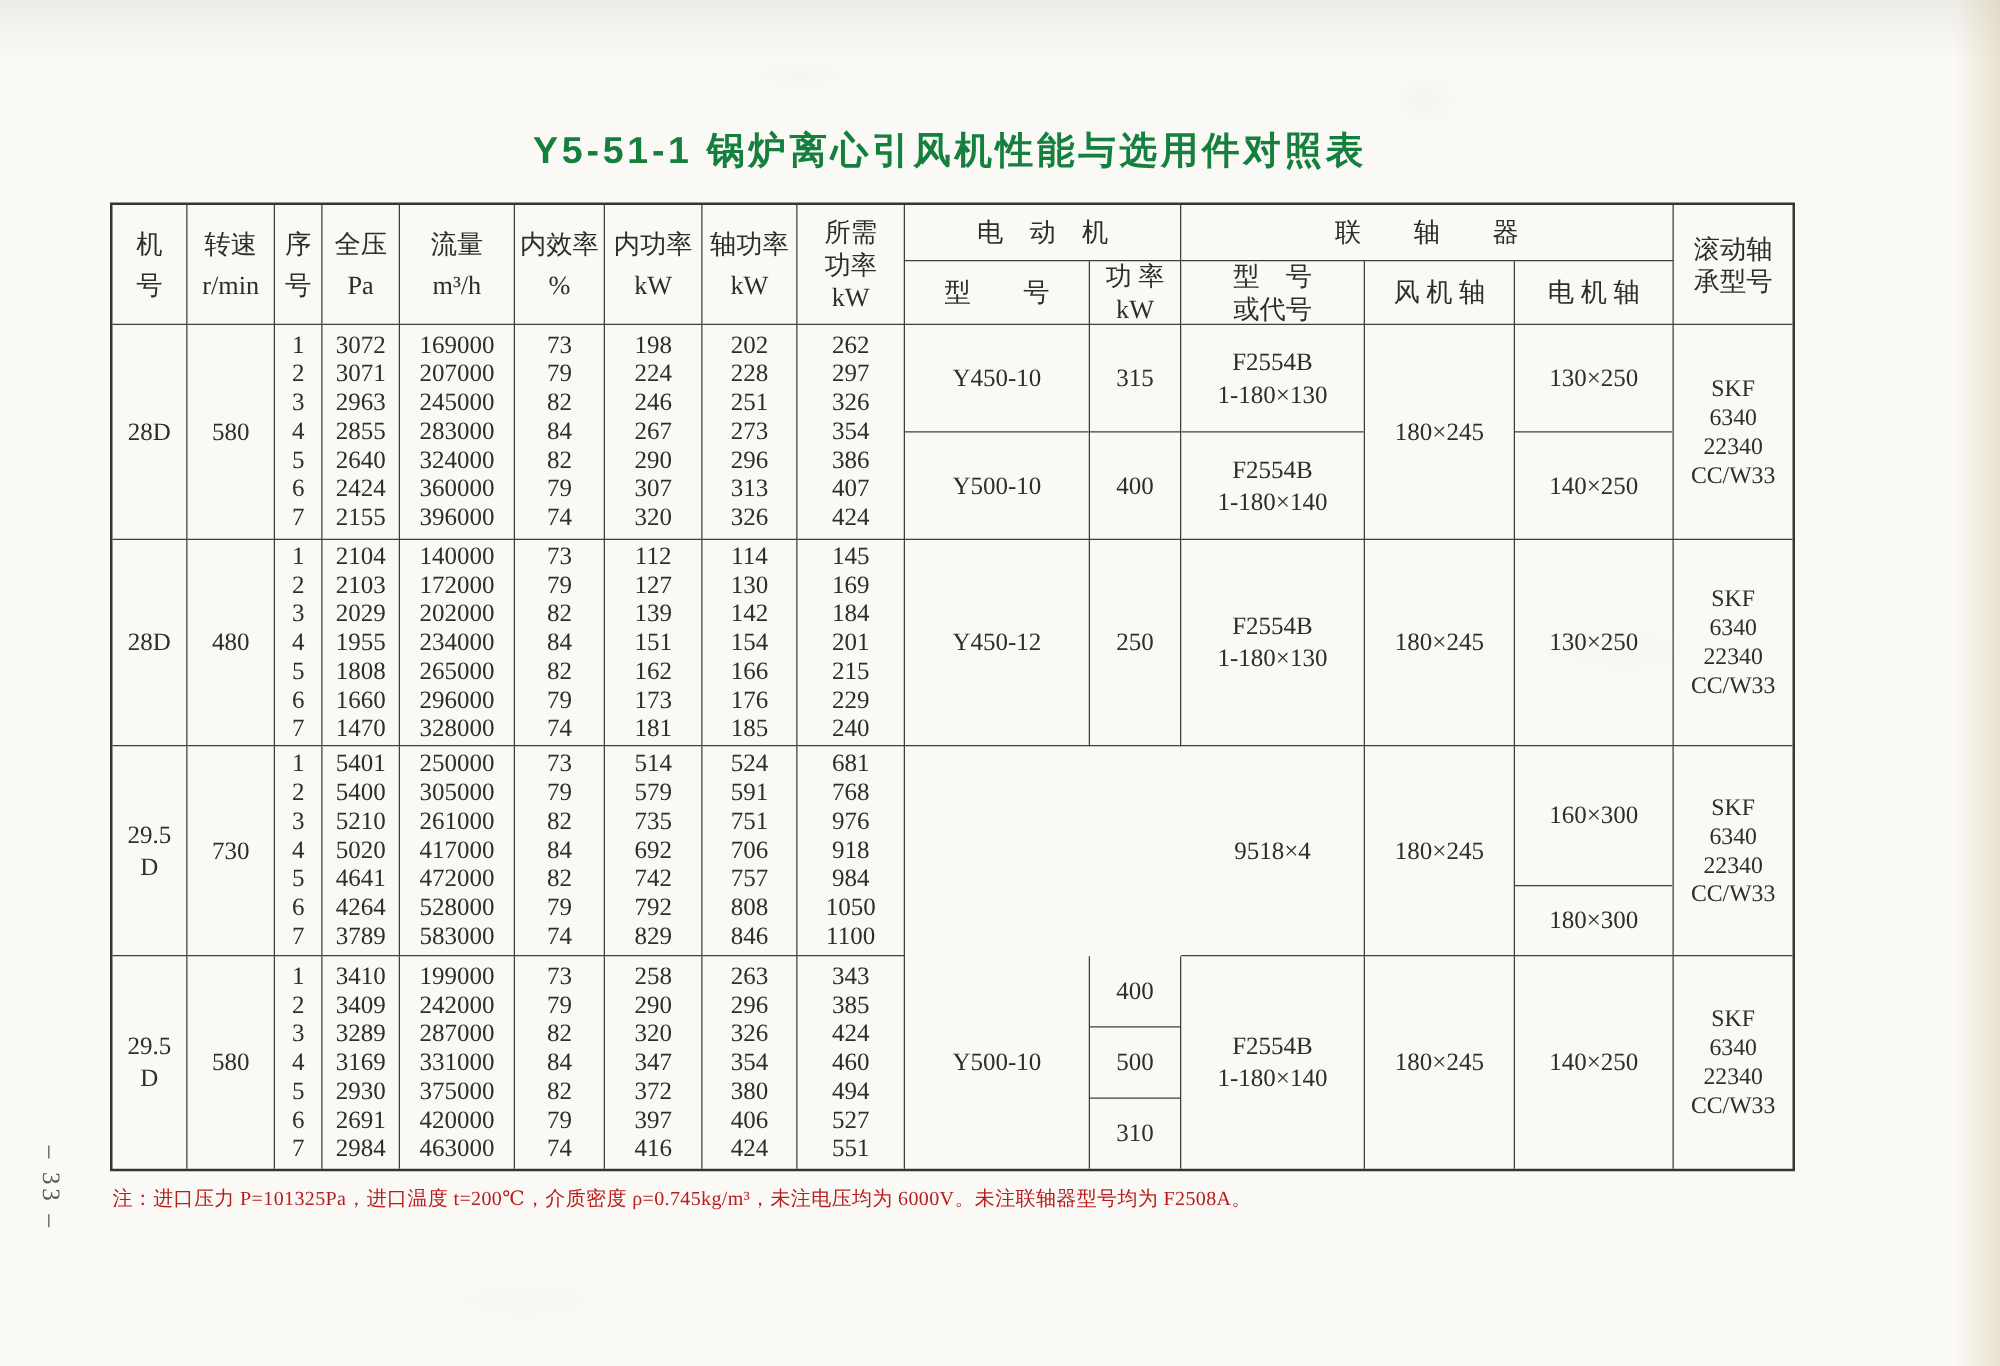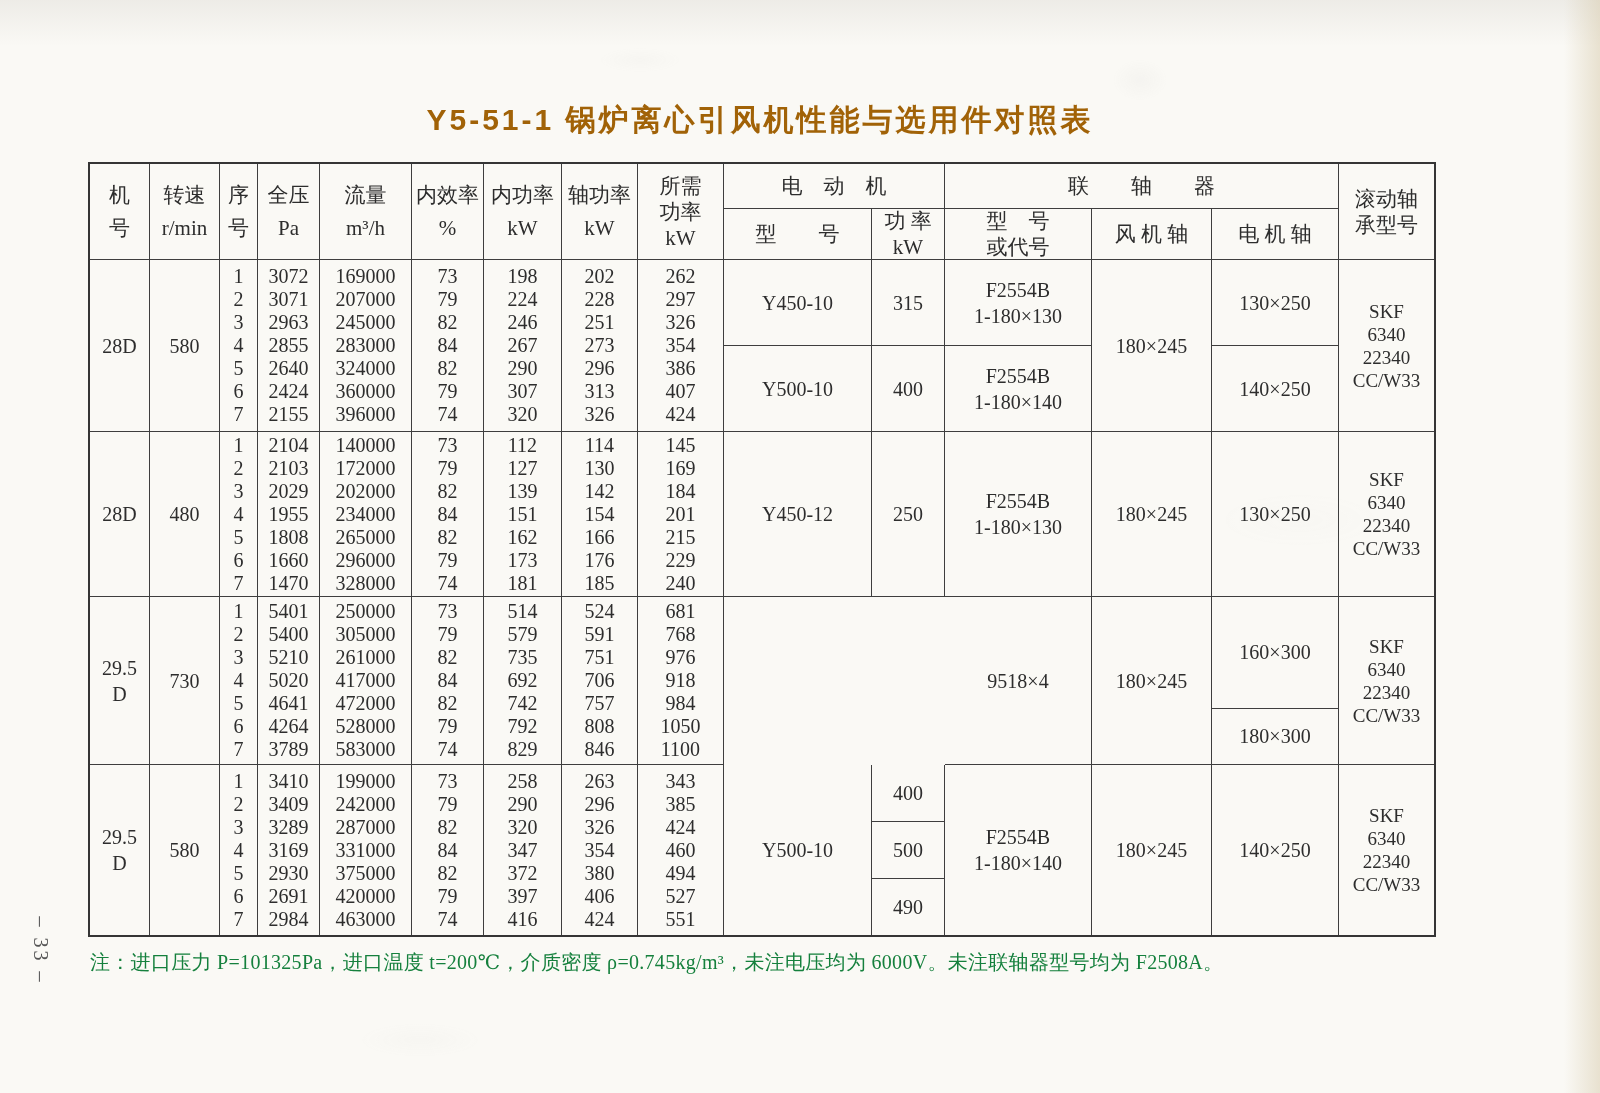--- a/index.html
+++ b/index.html
@@ -23,29 +23,29 @@
     background:linear-gradient(to right,rgba(219,207,180,0),rgba(214,201,170,.5));pointer-events:none;}
   .artifacts{position:absolute;inset:0;pointer-events:none;opacity:.5;
     background:
       radial-gradient(60px 18px at 640px 60px,rgba(160,160,160,.08),transparent 70%),
       radial-gradient(40px 30px at 1140px 80px,rgba(150,150,150,.10),transparent 70%),
       radial-gradient(90px 25px at 420px 1040px,rgba(160,160,160,.07),transparent 70%),
       radial-gradient(120px 40px at 1300px 520px,rgba(170,170,170,.05),transparent 70%);}
   .title{
     position:absolute;left:88px;top:100px;width:1344px;
     text-align:center;font-family:"Liberation Sans","DejaVu Sans",sans-serif;
-    font-weight:700;font-size:30px;letter-spacing:3px;color:#a16207;}
+    font-weight:700;font-size:30px;letter-spacing:3px;color:#15803d;}
   .pagenum{
     position:absolute;left:14px;top:890px;width:52px;height:120px;
     display:flex;align-items:center;justify-content:center;color:#555;}
   .pagenum span{transform:rotate(90deg);font-size:20px;letter-spacing:3px;white-space:nowrap;
     font-family:"Liberation Serif",serif;}
   .note{
     position:absolute;left:90px;top:949px;width:1400px;
-    font-size:20px;letter-spacing:.3px;color:#15803d;}
+    font-size:16px;letter-spacing:.3px;color:#b91c1c;}
   .tbl{
     position:absolute;left:88px;top:162px;
     display:grid;
     grid-template-columns:60px 70px 38px 62px 92px 72px 78px 76px 86px 148px 73px 147px 120px 127px 95px;
     grid-template-rows:45px 51px 172px 165px 168px 170px;
     border:2.5px solid #353535;
     color:var(--ink);}
   .c{
     border-right:1.5px solid var(--line);
     border-bottom:1.5px solid var(--line);
@@ -358,21 +358,21 @@
 385
 424
 460
 494
 527
 551</div>
   <div class="c val nb" style="grid-area:6/10/7/11">Y500-10</div>
   <div class="c split nb" style="grid-area:6/11/7/12">
     <div class="sub f1">400</div>
     <div class="sub f1">500</div>
-    <div class="sub f1">490</div>
+    <div class="sub f1">310</div>
   </div>
   <div class="c val nb" style="grid-area:6/12/7/13">F2554B
 1-180×140</div>
   <div class="c val nb" style="grid-area:6/13/7/14">180×245</div>
   <div class="c val nb" style="grid-area:6/14/7/15">140×250</div>
   <div class="c bear nr nb" style="grid-area:6/15/7/16">SKF
 6340
 22340
 CC/W33</div>
 </div>

